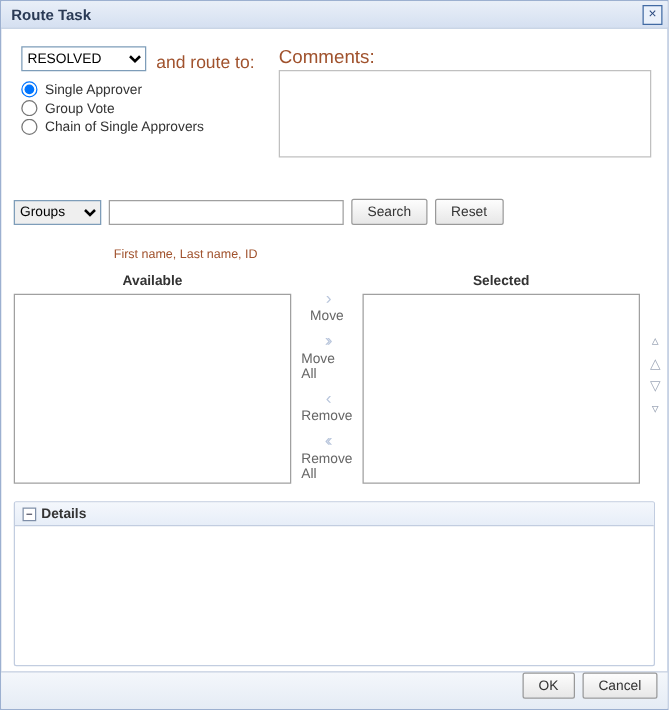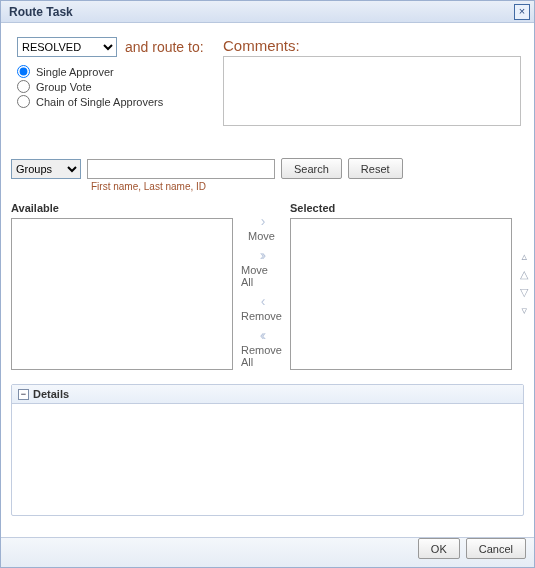--- a/index.html
+++ b/index.html
@@ -51,21 +51,21 @@
     display: flex;
     gap: 18px;
     align-items: flex-start;
   }
   .leftcol {
     width: 188px;
     padding-left: 6px;
   }
   .status-row {
     display: flex;
-    align-items: center;
+    align-items: flex-end;
     gap: 8px;
     margin-bottom: 8px;
   }
   .status-select {
     font-family: inherit;
     font-size: 11px;
     border: 1px solid #7e9db9;
     background: #fff;
     height: 20px;
     width: 100px;
@@ -135,37 +135,38 @@
     height: 21px;
     padding: 0 12px;
     cursor: pointer;
     border-radius: 2px;
     color: #333;
   }
   .hint {
     color: #a0522d;
     font-size: 10px;
     margin-left: 80px;
-    margin-top: 2px;
+    margin-top: 18px;
   }
 
   .shuttle {
     display: flex;
     margin-top: 10px;
     gap: 8px;
     align-items: flex-start;
   }
   .list-col {
     flex: 1;
   }
   .list-label {
     font-weight: bold;
     font-size: 11px;
     color: #333;
     margin-bottom: 4px;
+    text-align: center;
   }
   .list-box {
     border: 1px solid #a0a0a0;
     height: 150px;
     width: 220px;
     background: #fff;
   }
   .move-col {
     width: 62px;
     display: flex;

